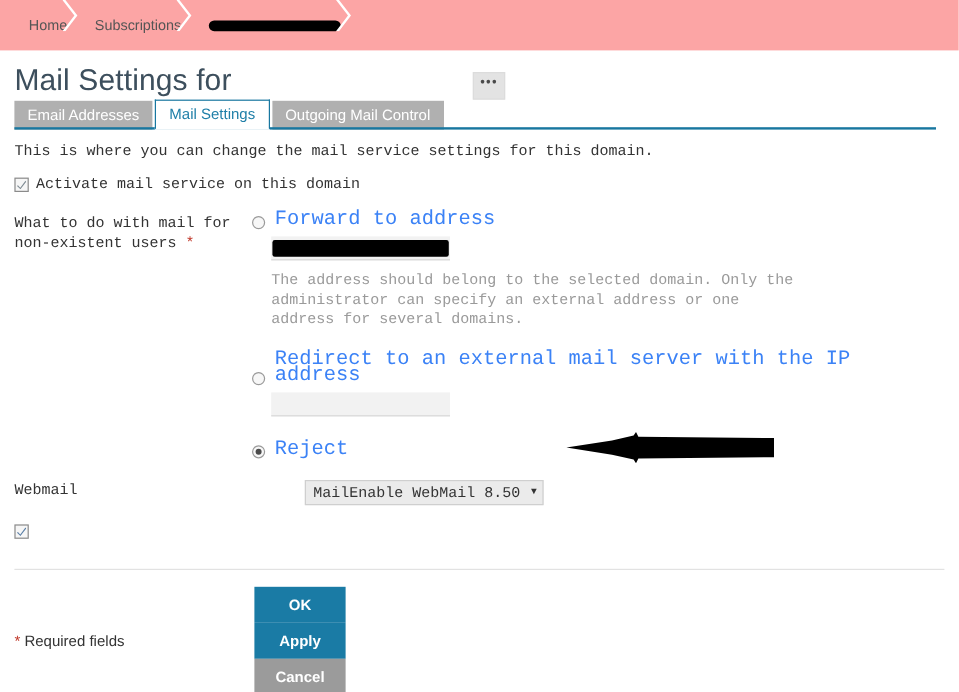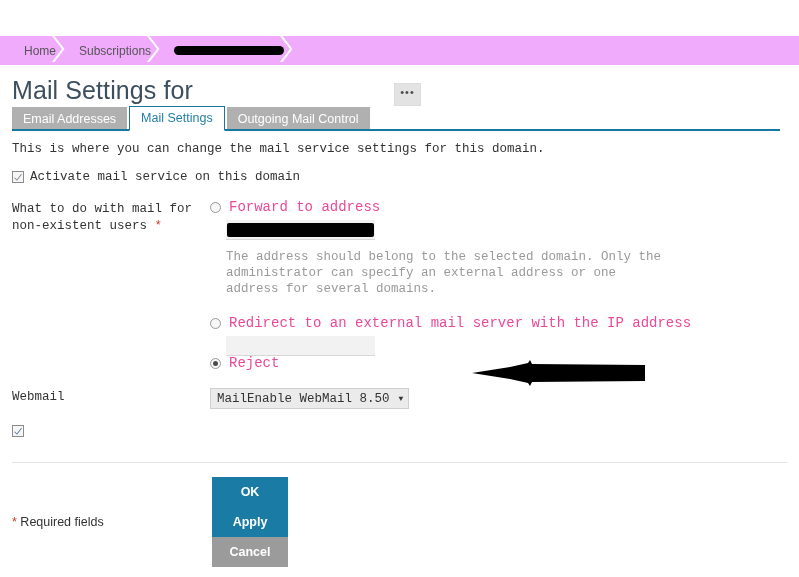--- a/index.html
+++ b/index.html
@@ -12,27 +12,26 @@
     height: 577px;
     font-family: "Liberation Sans", sans-serif;
     font-size: 12px;
     color: #333333;
     overflow: hidden;
     position: relative;
   }
 
   
   .breadcrumb {
-    height: 29px;
-    background: #f0abfc;
+    height: 42px;
+    background: #fca5a5;
     display: flex;
     align-items: stretch;
     font-size: 12px;
     overflow: hidden;
-    margin-top: 36px;
   }
   .crumb {
     display: flex;
     align-items: center;
     padding: 0 9px 0 14px;
     color: #555555;
     position: relative;
     white-space: nowrap;
   }
   .crumb:first-child { padding-left: 24px; }
@@ -175,23 +174,23 @@
     font-size: 12.5px;
     color: #333333;
     line-height: 17px;
     padding-top: 1px;
   }
   .req { color: #c0392b; }
   .fctl { flex: 1 1 auto; }
 
   .radioline {
     display: flex;
-    align-items: flex-start;
-    font-size: 14px;
-    color: #ec4899;
+    align-items: flex-end;
+    font-size: 17px;
+    color: #3b82f6;
   }
   .radioline .rb-label { margin-left: 8px; line-height: 14px; }
   .rb {
     width: 11px;
     height: 11px;
     box-sizing: border-box;
     border: 1px solid #9a9a9a;
     background: #f7f7f7;
     border-radius: 50%;
     display: inline-block;
@@ -233,35 +232,36 @@
   .hint {
     margin-top: 9px;
     margin-left: 16px;
     color: #9a9a9a;
     font-size: 12.5px;
     line-height: 16px;
     max-width: 440px;
   }
 
   .block-gap { margin-top: 19px; }
-  .block-gap2 { }
+  .block-gap2 { margin-top: 21px; }
 
   .select-box {
     display: inline-flex;
     align-items: center;
     justify-content: space-between;
     min-width: 160px;
     height: 21px;
     background: #ebebeb;
     border: 1px solid #cfcfcf;
     box-sizing: border-box;
     padding: 0 5px 0 6px;
     font-size: 12.5px;
     color: #333333;
     cursor: pointer;
+    margin-left: 44px;
   }
   .select-box .caret { font-size: 8px; margin-left: 9px; color: #333; }
 
   
   .divider {
     margin: 0 12px;
     border-top: 1px solid #e2e2e2;
   }
   .footer {
     display: flex;

